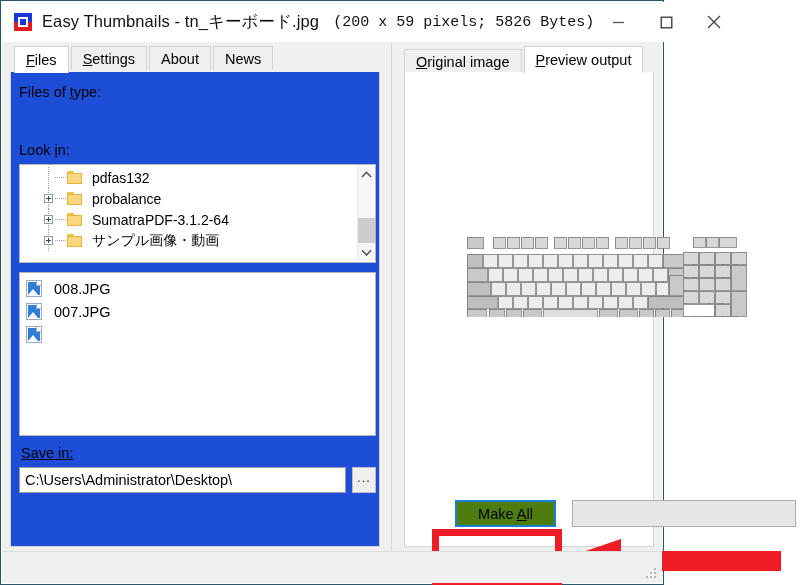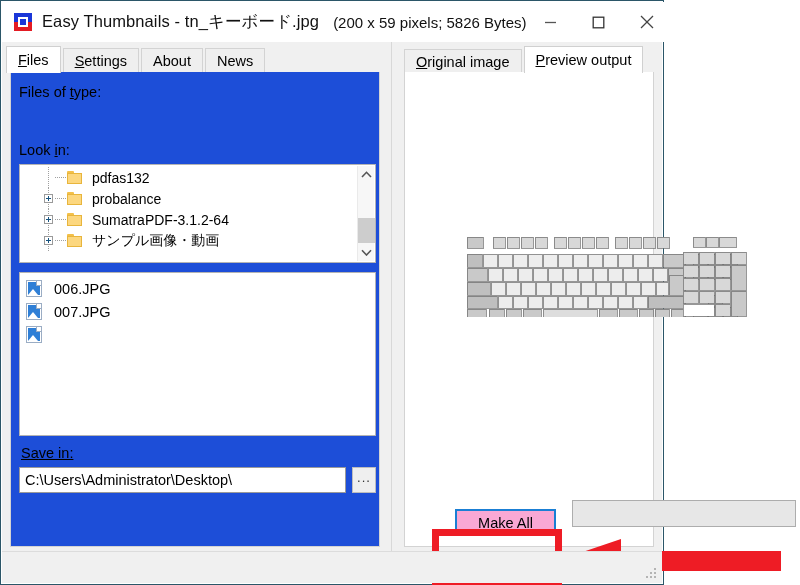--- a/index.html
+++ b/index.html
@@ -31,36 +31,36 @@
   .app-icon .bot{position:absolute;left:0;top:9px;width:18px;height:9px;background:#e31b23;}
   .app-icon .ring{
     position:absolute;left:4px;top:4px;width:10px;height:10px;
     border:2px solid #ffffff;box-sizing:border-box;
   }
   .app-icon .core{position:absolute;left:6px;top:6px;width:6px;height:6px;background:#1a36d8;}
   .title-text{
     font-size:16.5px;color:#111111;white-space:nowrap;
     letter-spacing:0.1px;
   }
-  .title-meta{font-size:15px;color:#111111;margin-left:14px;white-space:nowrap;}
+  .title-meta{font-size:15px;color:#111111;margin-left:14px;white-space:nowrap;font-family:Liberation Mono, monospace;}
   .win-btns{margin-left:auto;display:flex;height:40px;}
   .win-btn{
     width:48px;height:40px;display:flex;align-items:center;justify-content:center;
     background:#ffffff;
   }
   .win-btn svg{display:block;}
 
   
   .left-pane{
     position:absolute;left:1px;top:41px;width:386px;bottom:33px;
     background:#f0f0f0;
     box-sizing:border-box;
   }
   .tabs{
-    position:absolute;left:4px;top:4px;display:flex;align-items:center;height:27px;
+    position:absolute;left:12px;top:4px;display:flex;align-items:flex-start;height:27px;
   }
   .tab{
     height:24px;line-height:24px;padding:0 11px;font-size:14.5px;color:#000;
     background:#efefef;border:1px solid #d3d3d3;border-bottom:none;margin-right:2px;
     box-sizing:border-box;white-space:nowrap;
   }
   .tab.active{
     background:#ffffff;height:27px;line-height:27px;border-color:#d0d0d0;
     position:relative;z-index:3;
   }
@@ -178,21 +178,21 @@
     position:absolute;left:60px;top:161px;width:283px;height:84px;
   }
   .btnrow{
     position:absolute;left:0;bottom:0;right:0;height:66px;background:#ffffff;
   }
   .winbtn{
     position:absolute;box-sizing:border-box;background:#e7e7e7;border:1px solid #adadad;
     display:flex;align-items:center;justify-content:center;
     font-size:14.5px;color:#000;
   }
-  .winbtn.focus{border:2px solid #1a7fd4;background:#f9a8d4;margin-top:9px;}
+  .winbtn.focus{border:2px solid #1a7fd4;background:#4d7c0f;}
 
   
   .redbox{
     position:absolute;box-sizing:border-box;border:7px solid #ee1c25;
     pointer-events:none;
   }
   .redarrow{position:absolute;pointer-events:none;}
 
   
   .statusbar{
@@ -316,21 +316,21 @@
 
       <div class="listbox" style="left:8px;top:200px;width:357px;height:164px;">
         <div style="padding-top:4px;">
           <div class="lrow">
             <span class="imgicon">
                 <i class="pic"></i>
                 <i class="sun"></i>
                 <i class="mtn"></i>
                 <i class="fold"></i>
               </span>
-            <span class="fname">006.JPG</span>
+            <span class="fname">008.JPG</span>
           </div>
           <div class="lrow">
             <span class="imgicon">
                 <i class="pic"></i>
                 <i class="sun"></i>
                 <i class="mtn"></i>
                 <i class="fold"></i>
               </span>
             <span class="fname">007.JPG</span>
           </div>

